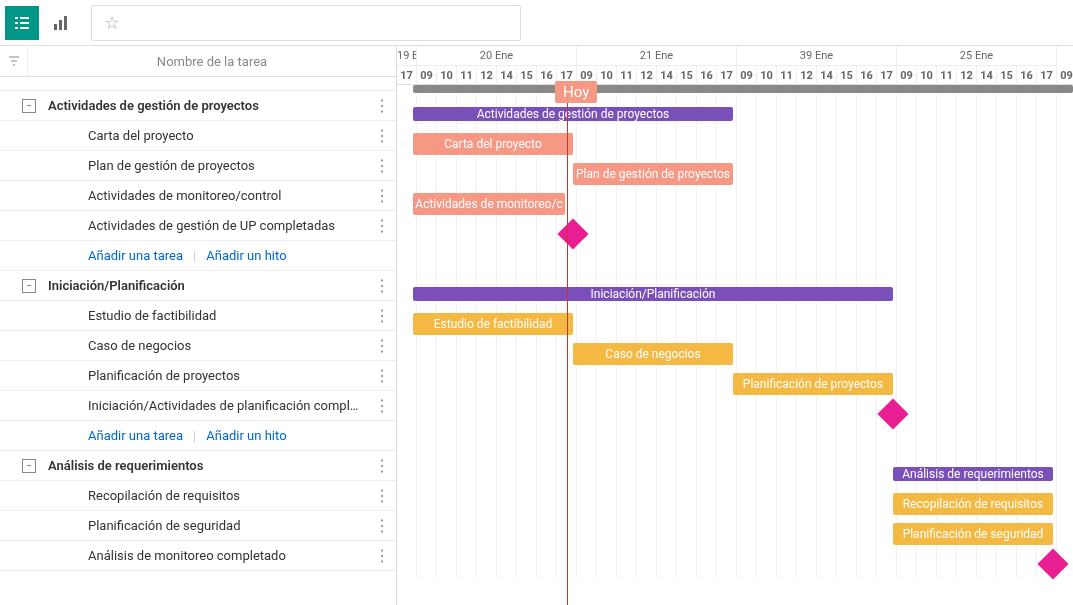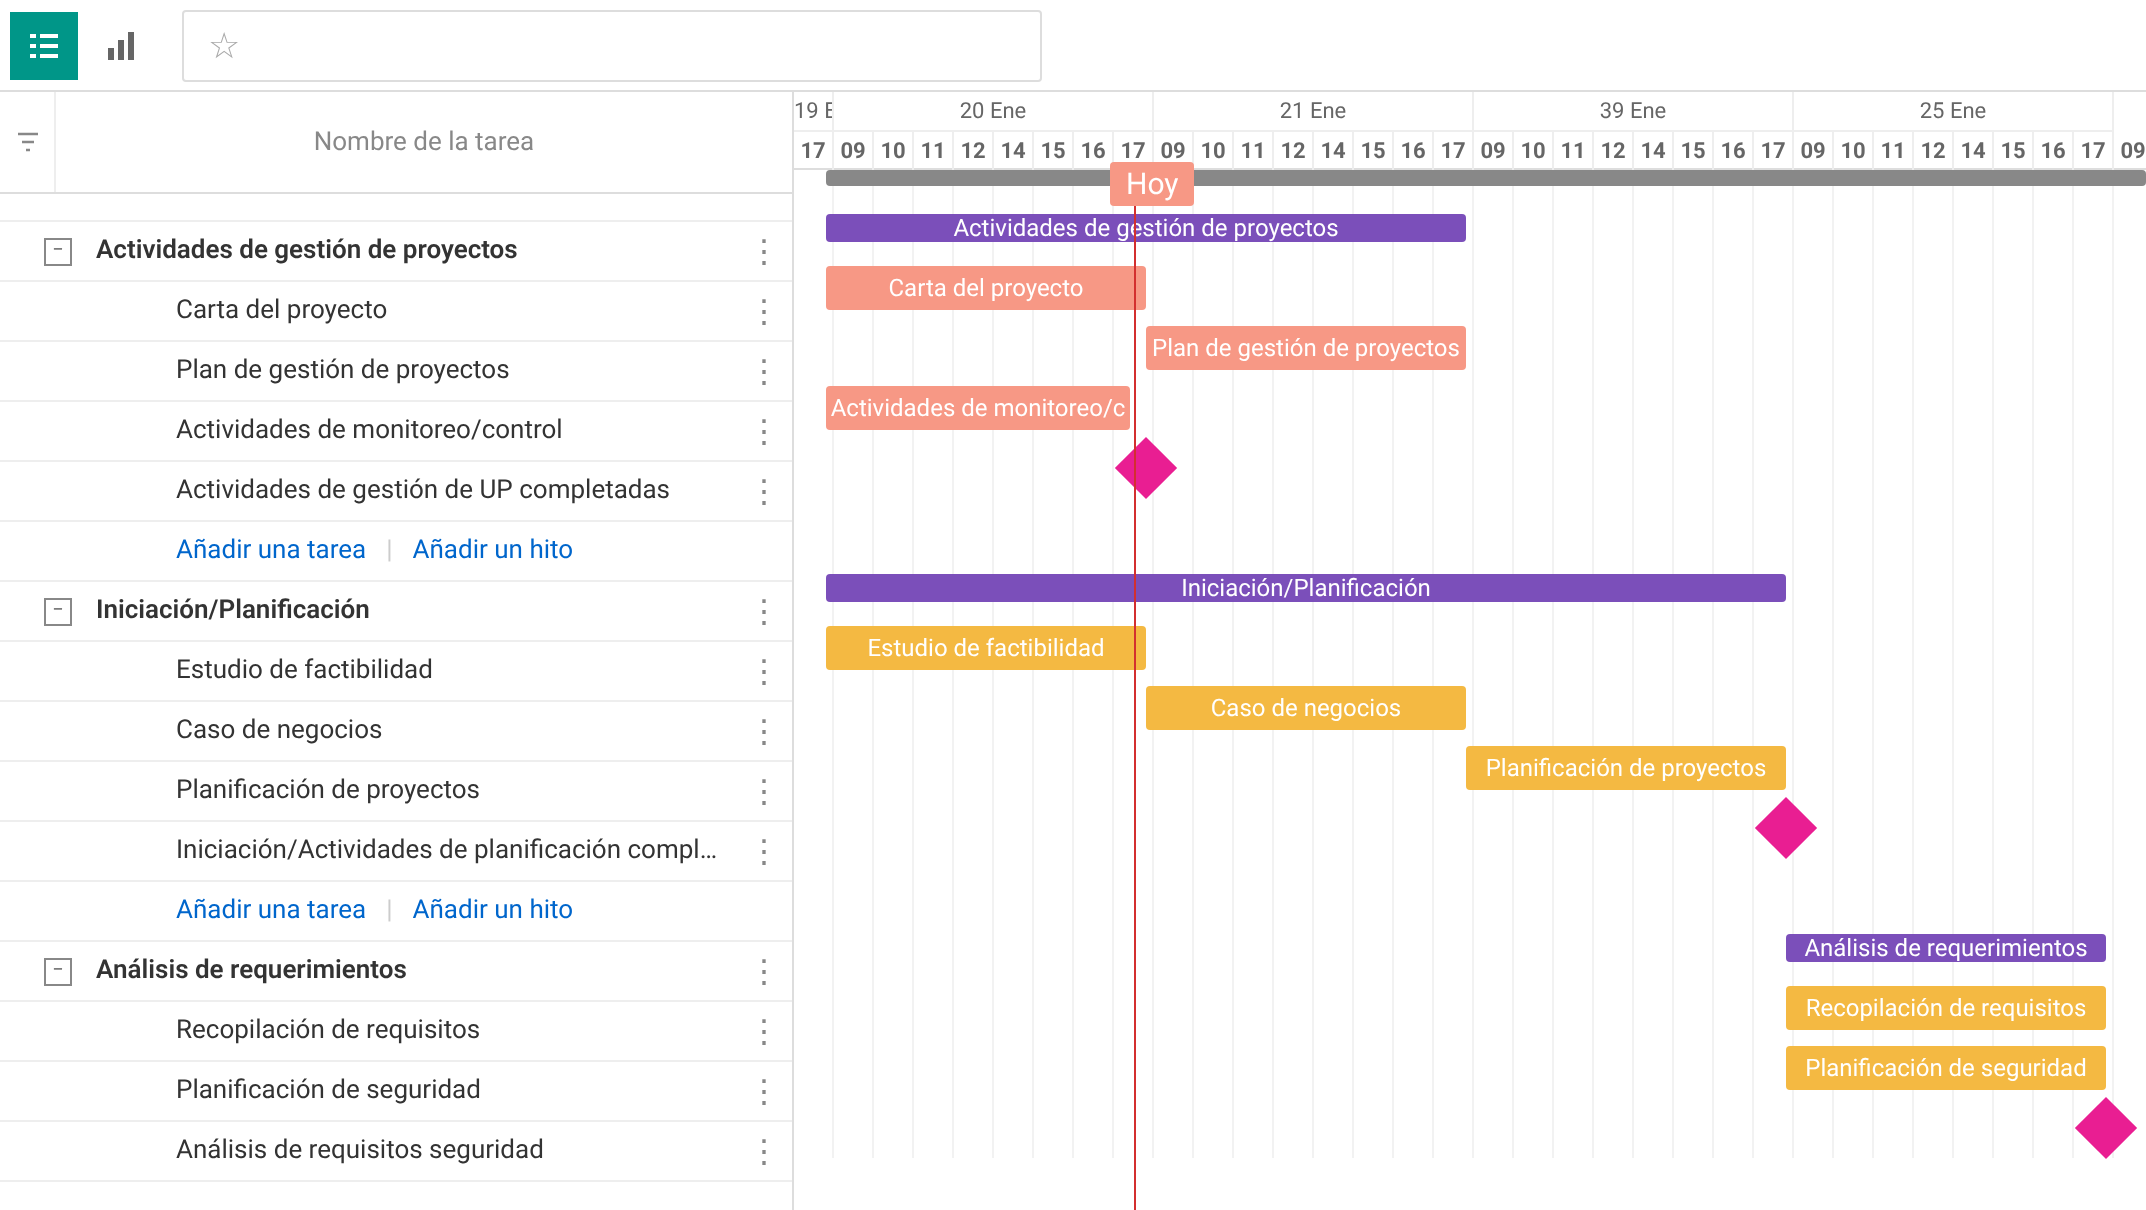--- a/index.html
+++ b/index.html
@@ -5,21 +5,21 @@
 * { margin:0; padding:0; box-sizing:border-box; font-family:-apple-system,BlinkMacSystemFont,"Segoe UI",Roboto,sans-serif; }
 body { font-size:13px; color:#333; background:#fff; overflow:hidden; }
 .topbar { height:45px; display:flex; align-items:center; padding:5px; gap:5px; }
 .view-btn { width:34px; height:34px; display:flex; align-items:center; justify-content:center; cursor:pointer; }
 .view-btn.active { background:#009688; color:#fff; }
 .title-wrap { flex:1; max-width:430px; display:flex; align-items:center; border:1px solid #ddd; border-radius:2px; height:36px; padding:0 12px; margin-left:8px; }
 .title-input { flex:1; border:none; outline:none; font-size:16px; color:#333; }
 .star { color:#aaa; font-size:18px; cursor:pointer; }
 .main { display:flex; height:560px; position:relative; }
 .left { width:397px; flex-shrink:0; border-right:1px solid #ddd; }
-.left-header { height:52px; border-top:1px solid #ddd; border-bottom:1px solid #ddd; display:flex; align-items:center; }
+.left-header { height:32px; border-top:1px solid #ddd; border-bottom:1px solid #ddd; display:flex; align-items:center; }
 .filter-cell { width:28px; height:100%; display:flex; align-items:center; justify-content:center; color:#888; border-right:1px solid #eee; cursor:pointer; }
 .name-header { flex:1; text-align:center; color:#888; font-size:13px; }
 .task-row { height:30px; display:flex; align-items:center; border-bottom:1px solid #eee; padding-right:4px; }
 .task-spacer { flex-shrink:0; }
 .collapse { width:14px; height:14px; border:1px solid #888; display:flex; align-items:center; justify-content:center; font-size:10px; line-height:1; margin-right:12px; cursor:pointer; color:#666; }
 .task-name { flex:1; white-space:nowrap; overflow:hidden; text-overflow:ellipsis; font-size:13px; }
 .task-name.group { font-weight:600; }
 .menu-dots { width:20px; color:#888; font-size:16px; cursor:pointer; text-align:center; line-height:1; }
 .add-row { height:30px; display:flex; align-items:center; border-bottom:1px solid #eee; padding-left:88px; font-size:13px; }
 .add-link { color:#0066cc; cursor:pointer; }
@@ -159,21 +159,21 @@
           <div class="task-name">Recopilación de requisitos</div>
           <div class="menu-dots">⋮</div>
         </div>
         <div class="task-row">
           <div class="task-spacer" style="width: 88px;"></div>
           <div class="task-name">Planificación de seguridad</div>
           <div class="menu-dots">⋮</div>
         </div>
         <div class="task-row">
           <div class="task-spacer" style="width: 88px;"></div>
-          <div class="task-name">Análisis de requisitos seguridad</div>
+          <div class="task-name">Análisis de monitoreo completado</div>
           <div class="menu-dots">⋮</div>
         </div>
       </div>
   </div>
 
   <div class="right">
     <div class="timeline-header">
       <div class="tl-row" id="tl-days">
           <div class="tl-cell tl-day" style="width: 20px; flex: 0 0 20px;">19 Ene</div>
           <div class="tl-cell tl-day" style="width: 160px; flex: 0 0 160px;">20 Ene</div>

